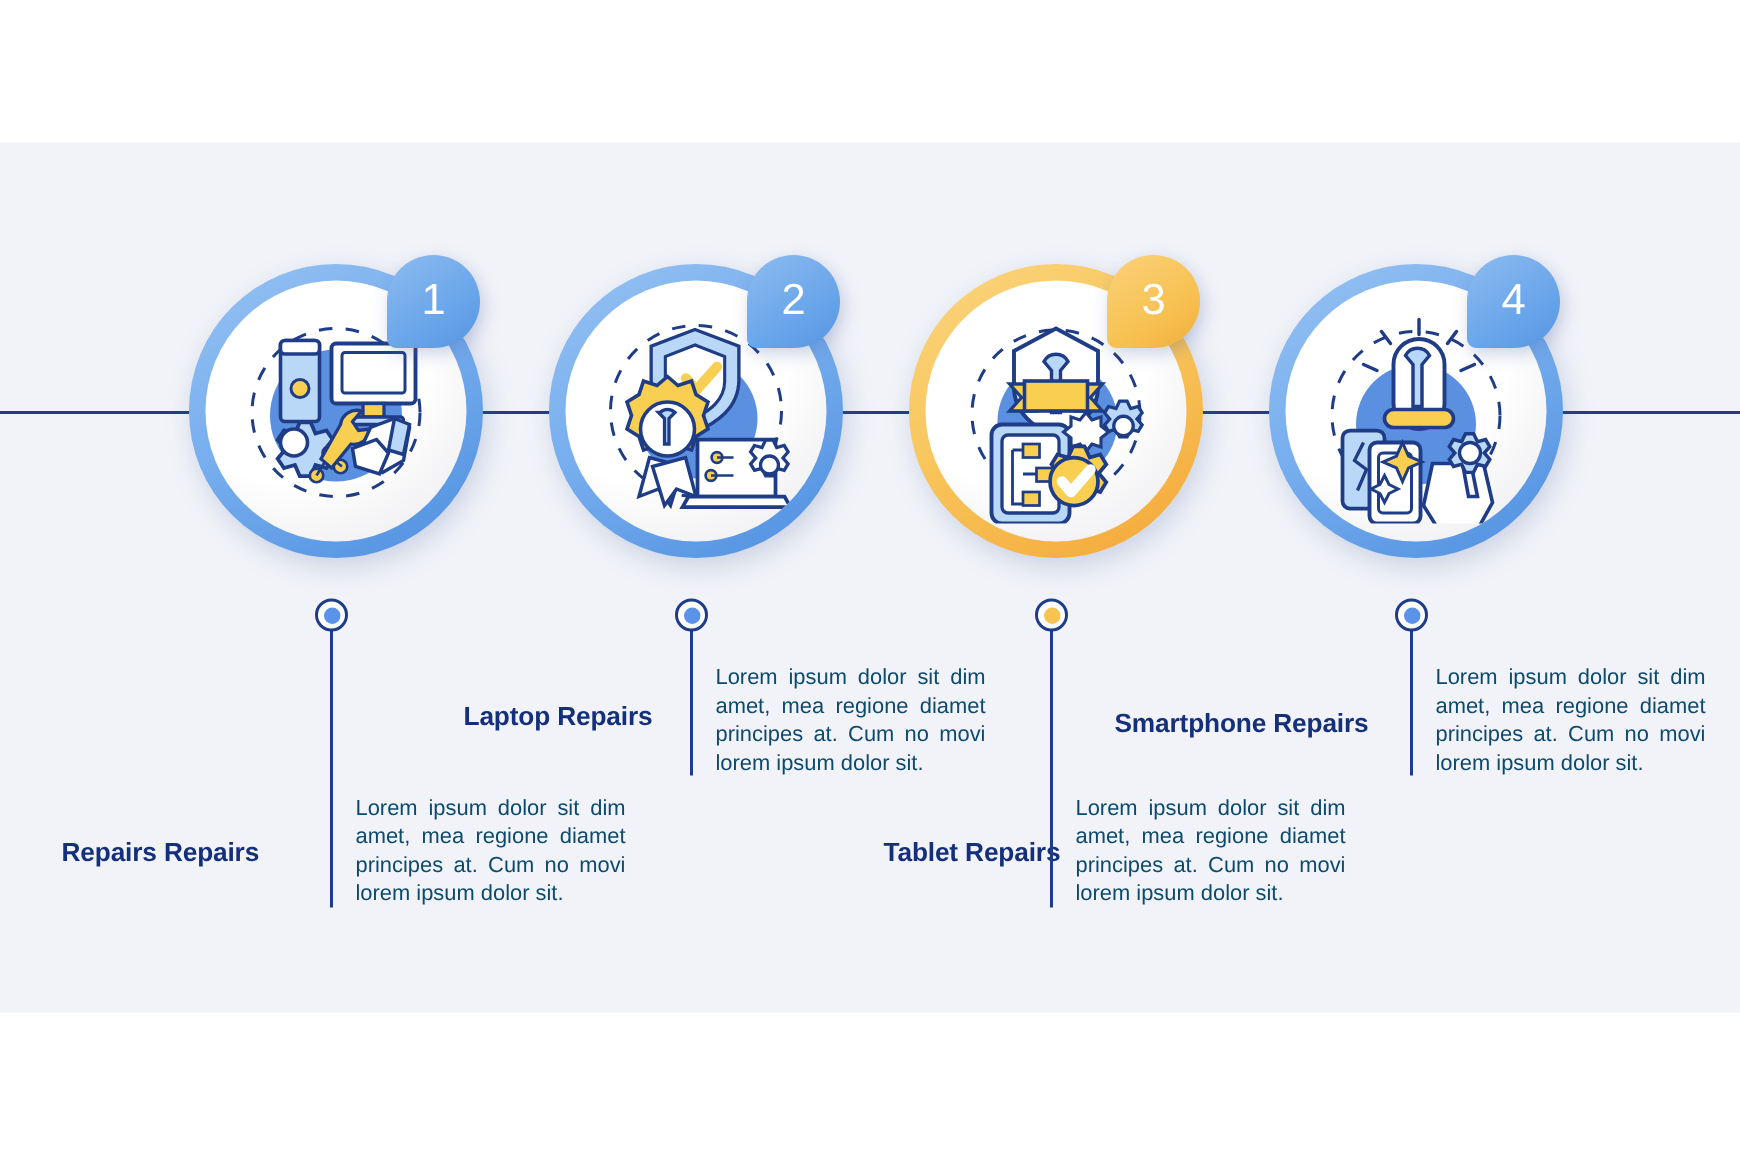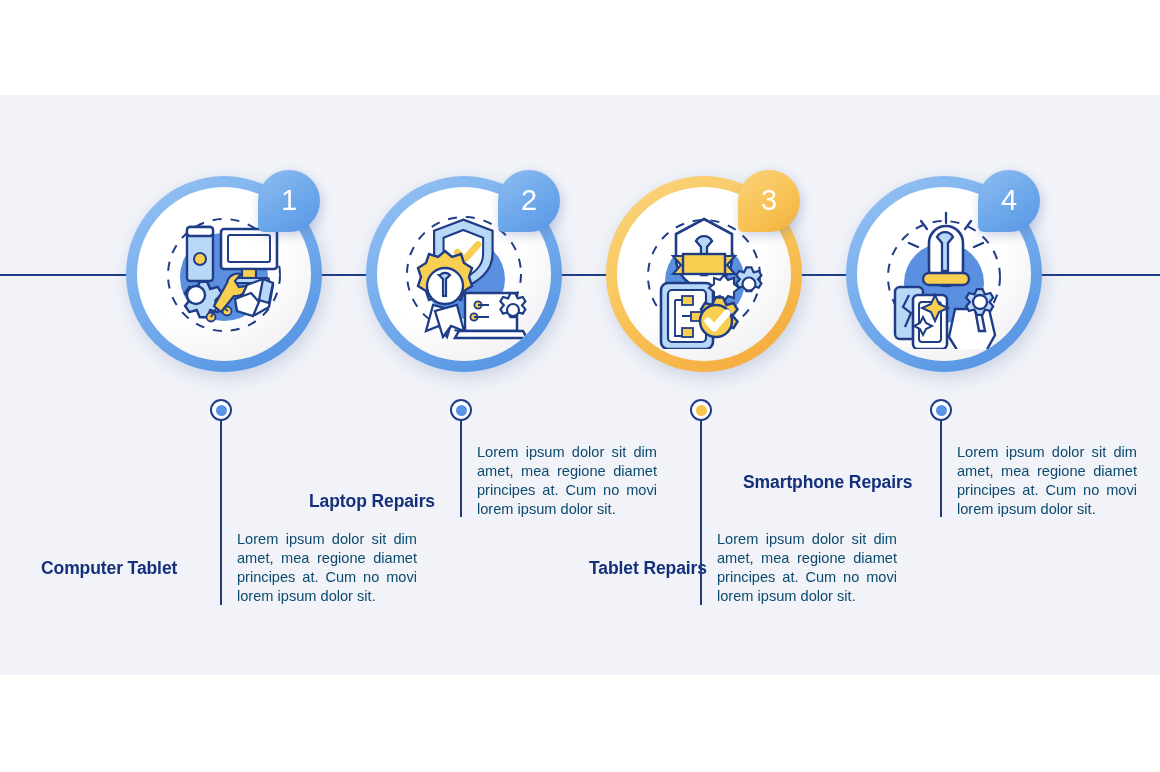--- a/index.html
+++ b/index.html
@@ -162,21 +162,21 @@
         <path d="M86 100 l16 -6 8 9 -6 14 -16 -5 z" fill="#ffffff" stroke="#1f3d87" stroke-width="2.3"></path>
         <path d="M114 80 l10 4 -4 20 -10 -3 z" fill="#b9d8f8" stroke="#1f3d87" stroke-width="2.3"></path>
       </svg>
     </div>
   </div>
   <div class="badge b-blue" style="left:258px; top:170px;">1</div>
   <div class="stem" style="left:220px; top:410px; height:195px;"></div>
   <div class="dot d-blue" style="left:210px; top:399px;">
       <i></i>
     </div>
-  <div class="txt-title" style="left:41px; top:558px;">Computer Tablet</div>
+  <div class="txt-title" style="left:41px; top:558px;">Repairs Repairs</div>
   <div class="txt-divider" style="left:220px; top:528px; height:76px;"></div>
   <div class="txt-body" style="left:237px; top:530px;">Lorem ipsum dolor sit dim amet, mea regione diamet principes at. Cum no movi lorem ipsum dolor sit.</div>
 
   <div class="step-circle c-blue" style="left:366px; top:176px;">
     <div class="ring-inner">
       <svg class="ic" width="150" height="150" viewBox="0 0 150 150">
         <circle cx="76" cy="80" r="40" fill="#5b8fe0"></circle>
         <circle cx="75" cy="75" r="57" fill="none" stroke="#1f3d87" stroke-width="2" stroke-dasharray="9 9"></circle>
 
         <path d="M75 24 l34 13 v26 c0 22 -17 33 -34 41 c-17 -8 -34 -19 -34 -41 v-26 z" transform="translate(15,0) scale(0.86) translate(-6,0)" fill="#b9d8f8" stroke="#1f3d87" stroke-width="2.6"></path>
@@ -199,21 +199,21 @@
         </g>
         <circle cx="124" cy="111" r="6" fill="#ffffff" stroke="#1f3d87" stroke-width="2.2"></circle>
       </svg>
     </div>
   </div>
   <div class="badge b-blue" style="left:498px; top:170px;">2</div>
   <div class="stem" style="left:460px; top:410px; height:105px;"></div>
   <div class="dot d-blue" style="left:450px; top:399px;">
       <i></i>
     </div>
-  <div class="txt-title" style="left:309px; top:491px;">Laptop Repairs</div>
+  <div class="txt-title" style="left:309px; top:467px;">Laptop Repairs</div>
   <div class="txt-divider" style="left:460px; top:441px; height:76px;"></div>
   <div class="txt-body" style="left:477px; top:443px;">Lorem ipsum dolor sit dim amet, mea regione diamet principes at. Cum no movi lorem ipsum dolor sit.</div>
 
   <div class="step-circle c-amber" style="left:606px; top:176px;">
     <div class="ring-inner">
       <svg class="ic" width="150" height="150" viewBox="0 0 150 150">
         <circle cx="76" cy="82" r="40" fill="#5b8fe0"></circle>
         <circle cx="75" cy="77" r="56" fill="none" stroke="#1f3d87" stroke-width="2" stroke-dasharray="9 9"></circle>
 
         <path d="M75 20 l28 15 v24 c0 18 -14 27 -28 34 c-14 -7 -28 -16 -28 -34 v-24z" fill="#ffffff" stroke="#1f3d87" stroke-width="2.6"></path>

